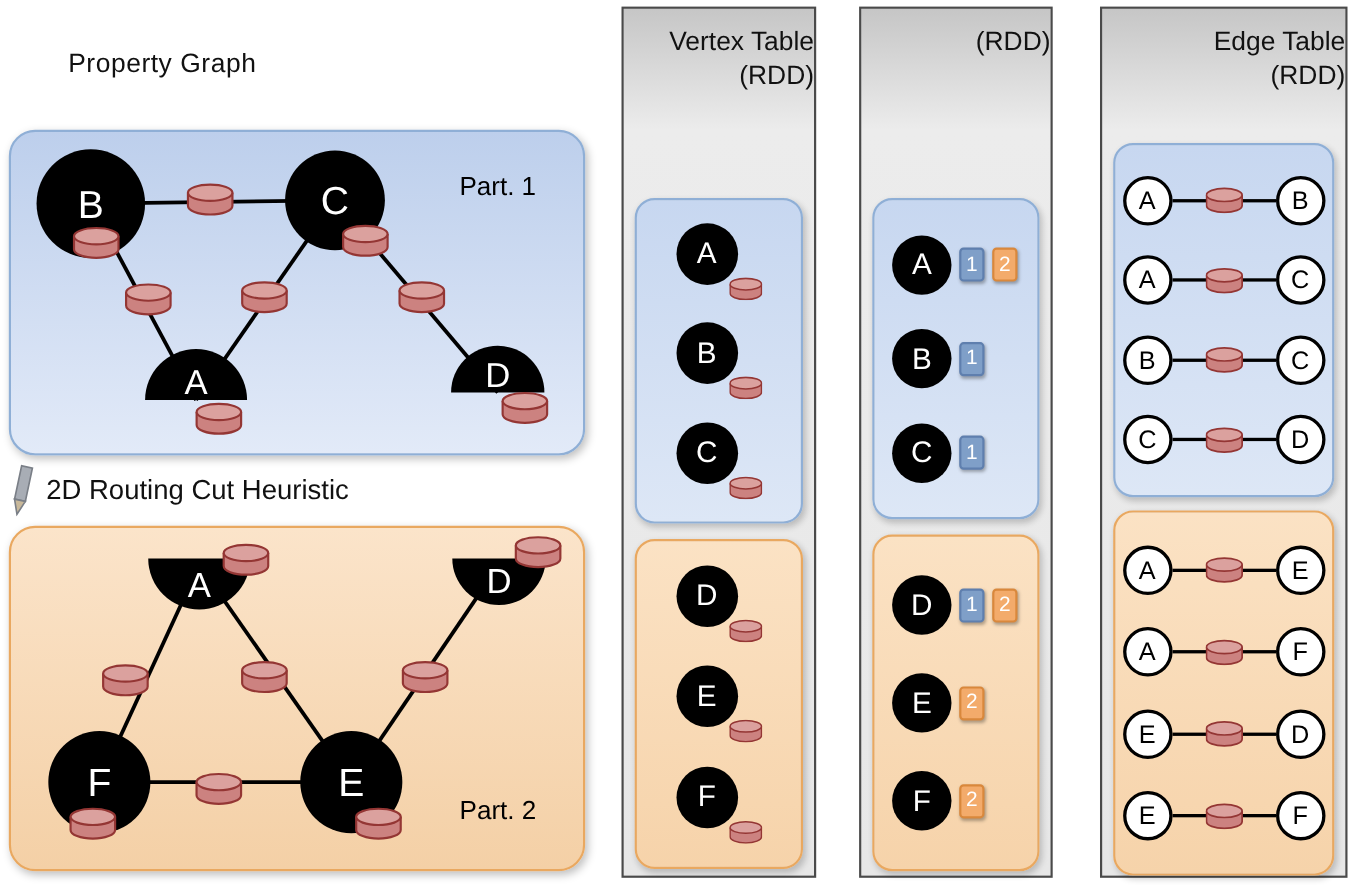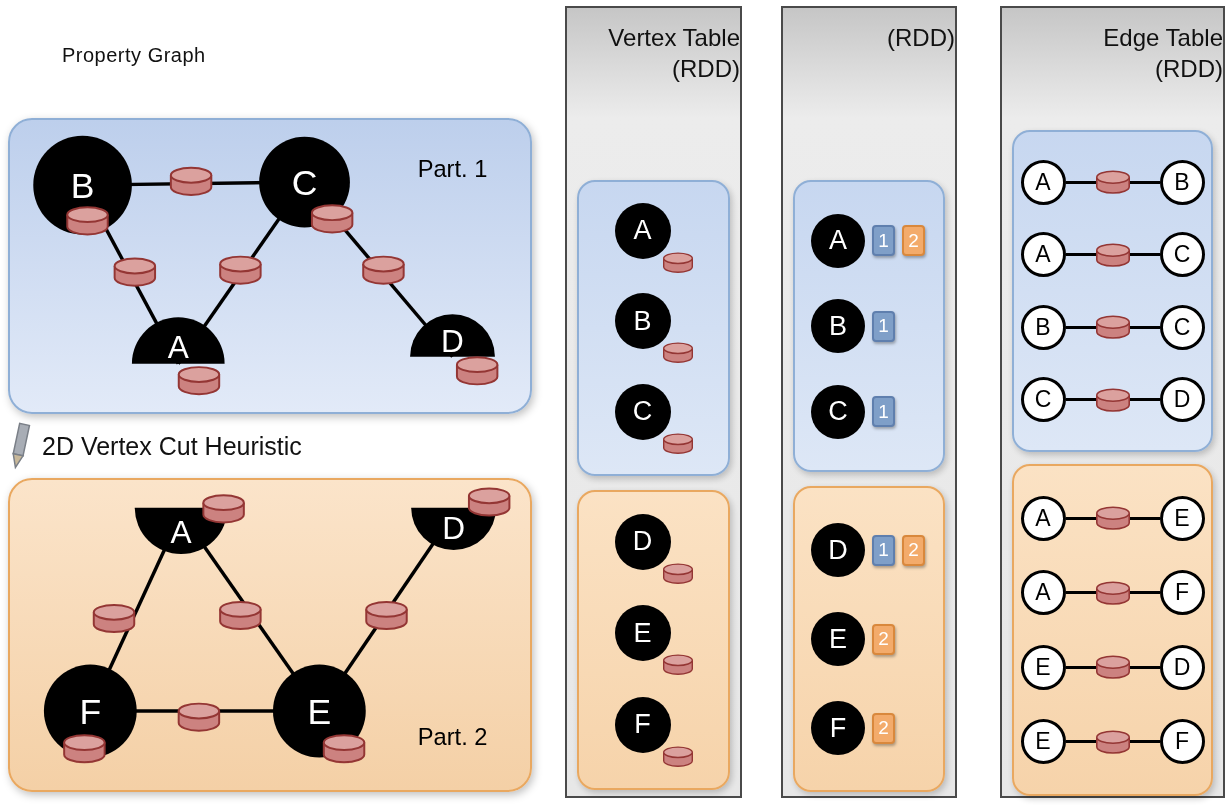--- a/index.html
+++ b/index.html
@@ -1,19 +1,19 @@
 <!DOCTYPE html>
 <html><head>
 <meta charset="utf-8">
 <style>
   html,body{margin:0;padding:0;background:#fff;font-family:"Liberation Sans",sans-serif;}
   .canvas{position:relative;width:1229px;height:807px;background:#fff;overflow:hidden;}
 
   
-  .pg-title{position:absolute;left:62px;top:44px;font-size:20px;color:#111;letter-spacing:.5px;}
+  .pg-title{position:absolute;left:62px;top:44px;font-size:24px;color:#111;letter-spacing:.5px;}
   .part-box{position:absolute;left:8px;width:524px;border-radius:24px;border:2px solid;box-sizing:border-box;
             box-shadow:2px 3px 8px rgba(0,0,0,.25);}
   .part1{top:118px;height:296px;background:linear-gradient(180deg,#bdcfec 0%,#e2eaf8 100%);border-color:#8fafd6;}
   .part2{top:478px;height:314px;background:linear-gradient(180deg,#fbe4ca 0%,#f4d0a6 100%);border-color:#e9a860;}
   .graph-svg{position:absolute;left:0;top:0;width:100%;height:100%;}
   .gline{stroke:#000;stroke-width:3.5;}
   .gnode{fill:#000;}
   .gnode-label{fill:#fff;font-size:36px;text-anchor:middle;font-family:"Liberation Sans",sans-serif;}
   .gnode-label-sm{font-size:32px;}
   .gpart-label{fill:#000;font-size:24px;text-anchor:middle;font-family:"Liberation Sans",sans-serif;}
@@ -104,21 +104,21 @@
       <text class="gnode-label gnode-label-sm" x="447" y="235">D</text>
       <text class="gpart-label" x="447" y="58">Part. 1</text>
     </svg>
   </div>
 
   <div class="cut-row">
     <svg class="pencil" width="20" height="48" viewBox="0 0 20 48">
       <rect x="5" y="2" width="10" height="31" fill="#a8adb5" stroke="#7a7f87" stroke-width="1.5"></rect>
       <polygon points="5,33 15,33 10,46" fill="#c8b89a" stroke="#7a7f87" stroke-width="1.5"></polygon>
     </svg>
-    <span class="cut-label">2D Vertex Cut Heuristic</span>
+    <span class="cut-label">2D Routing Cut Heuristic</span>
   </div>
 
   <div class="part-box part2">
     <svg class="graph-svg" viewBox="0 0 524 314">
       <g>
         <line class="gline" x1="172" y1="34" x2="80" y2="234"></line>
         <line class="gline" x1="172" y1="34" x2="312" y2="234"></line>
         <line class="gline" x1="448" y1="34" x2="312" y2="234"></line>
         <line class="gline" x1="80" y1="234" x2="312" y2="234"></line>
       </g>

